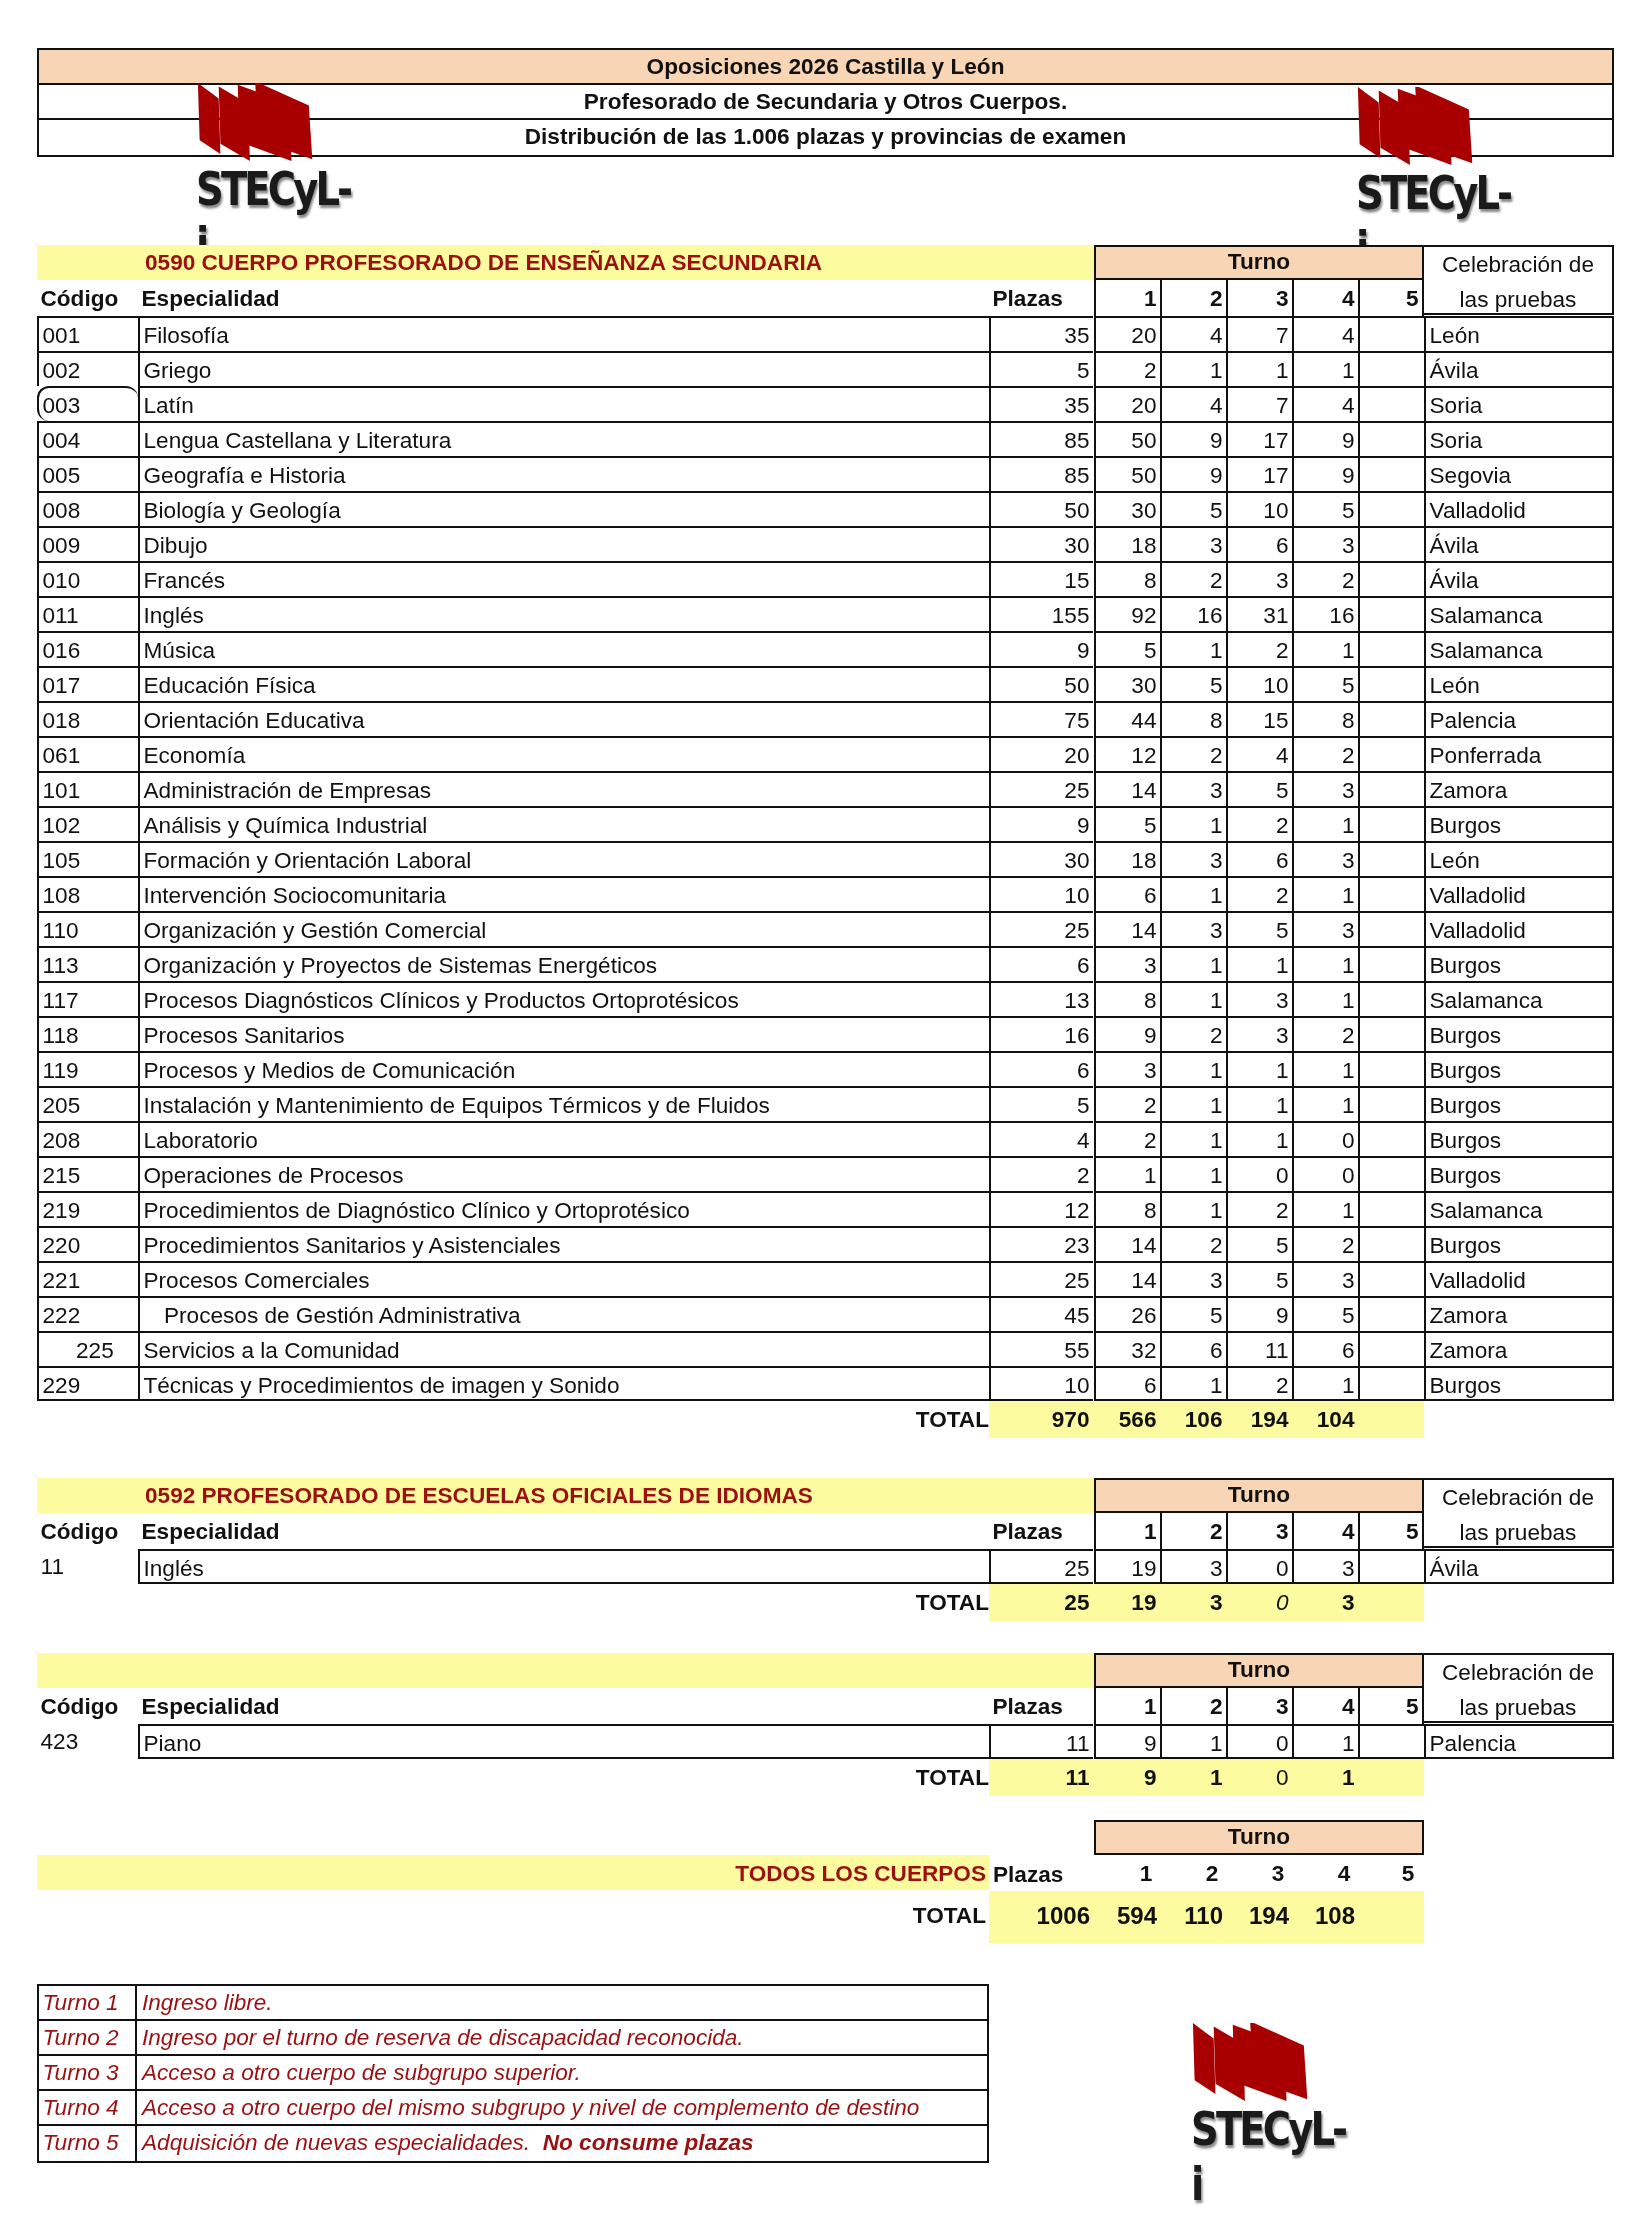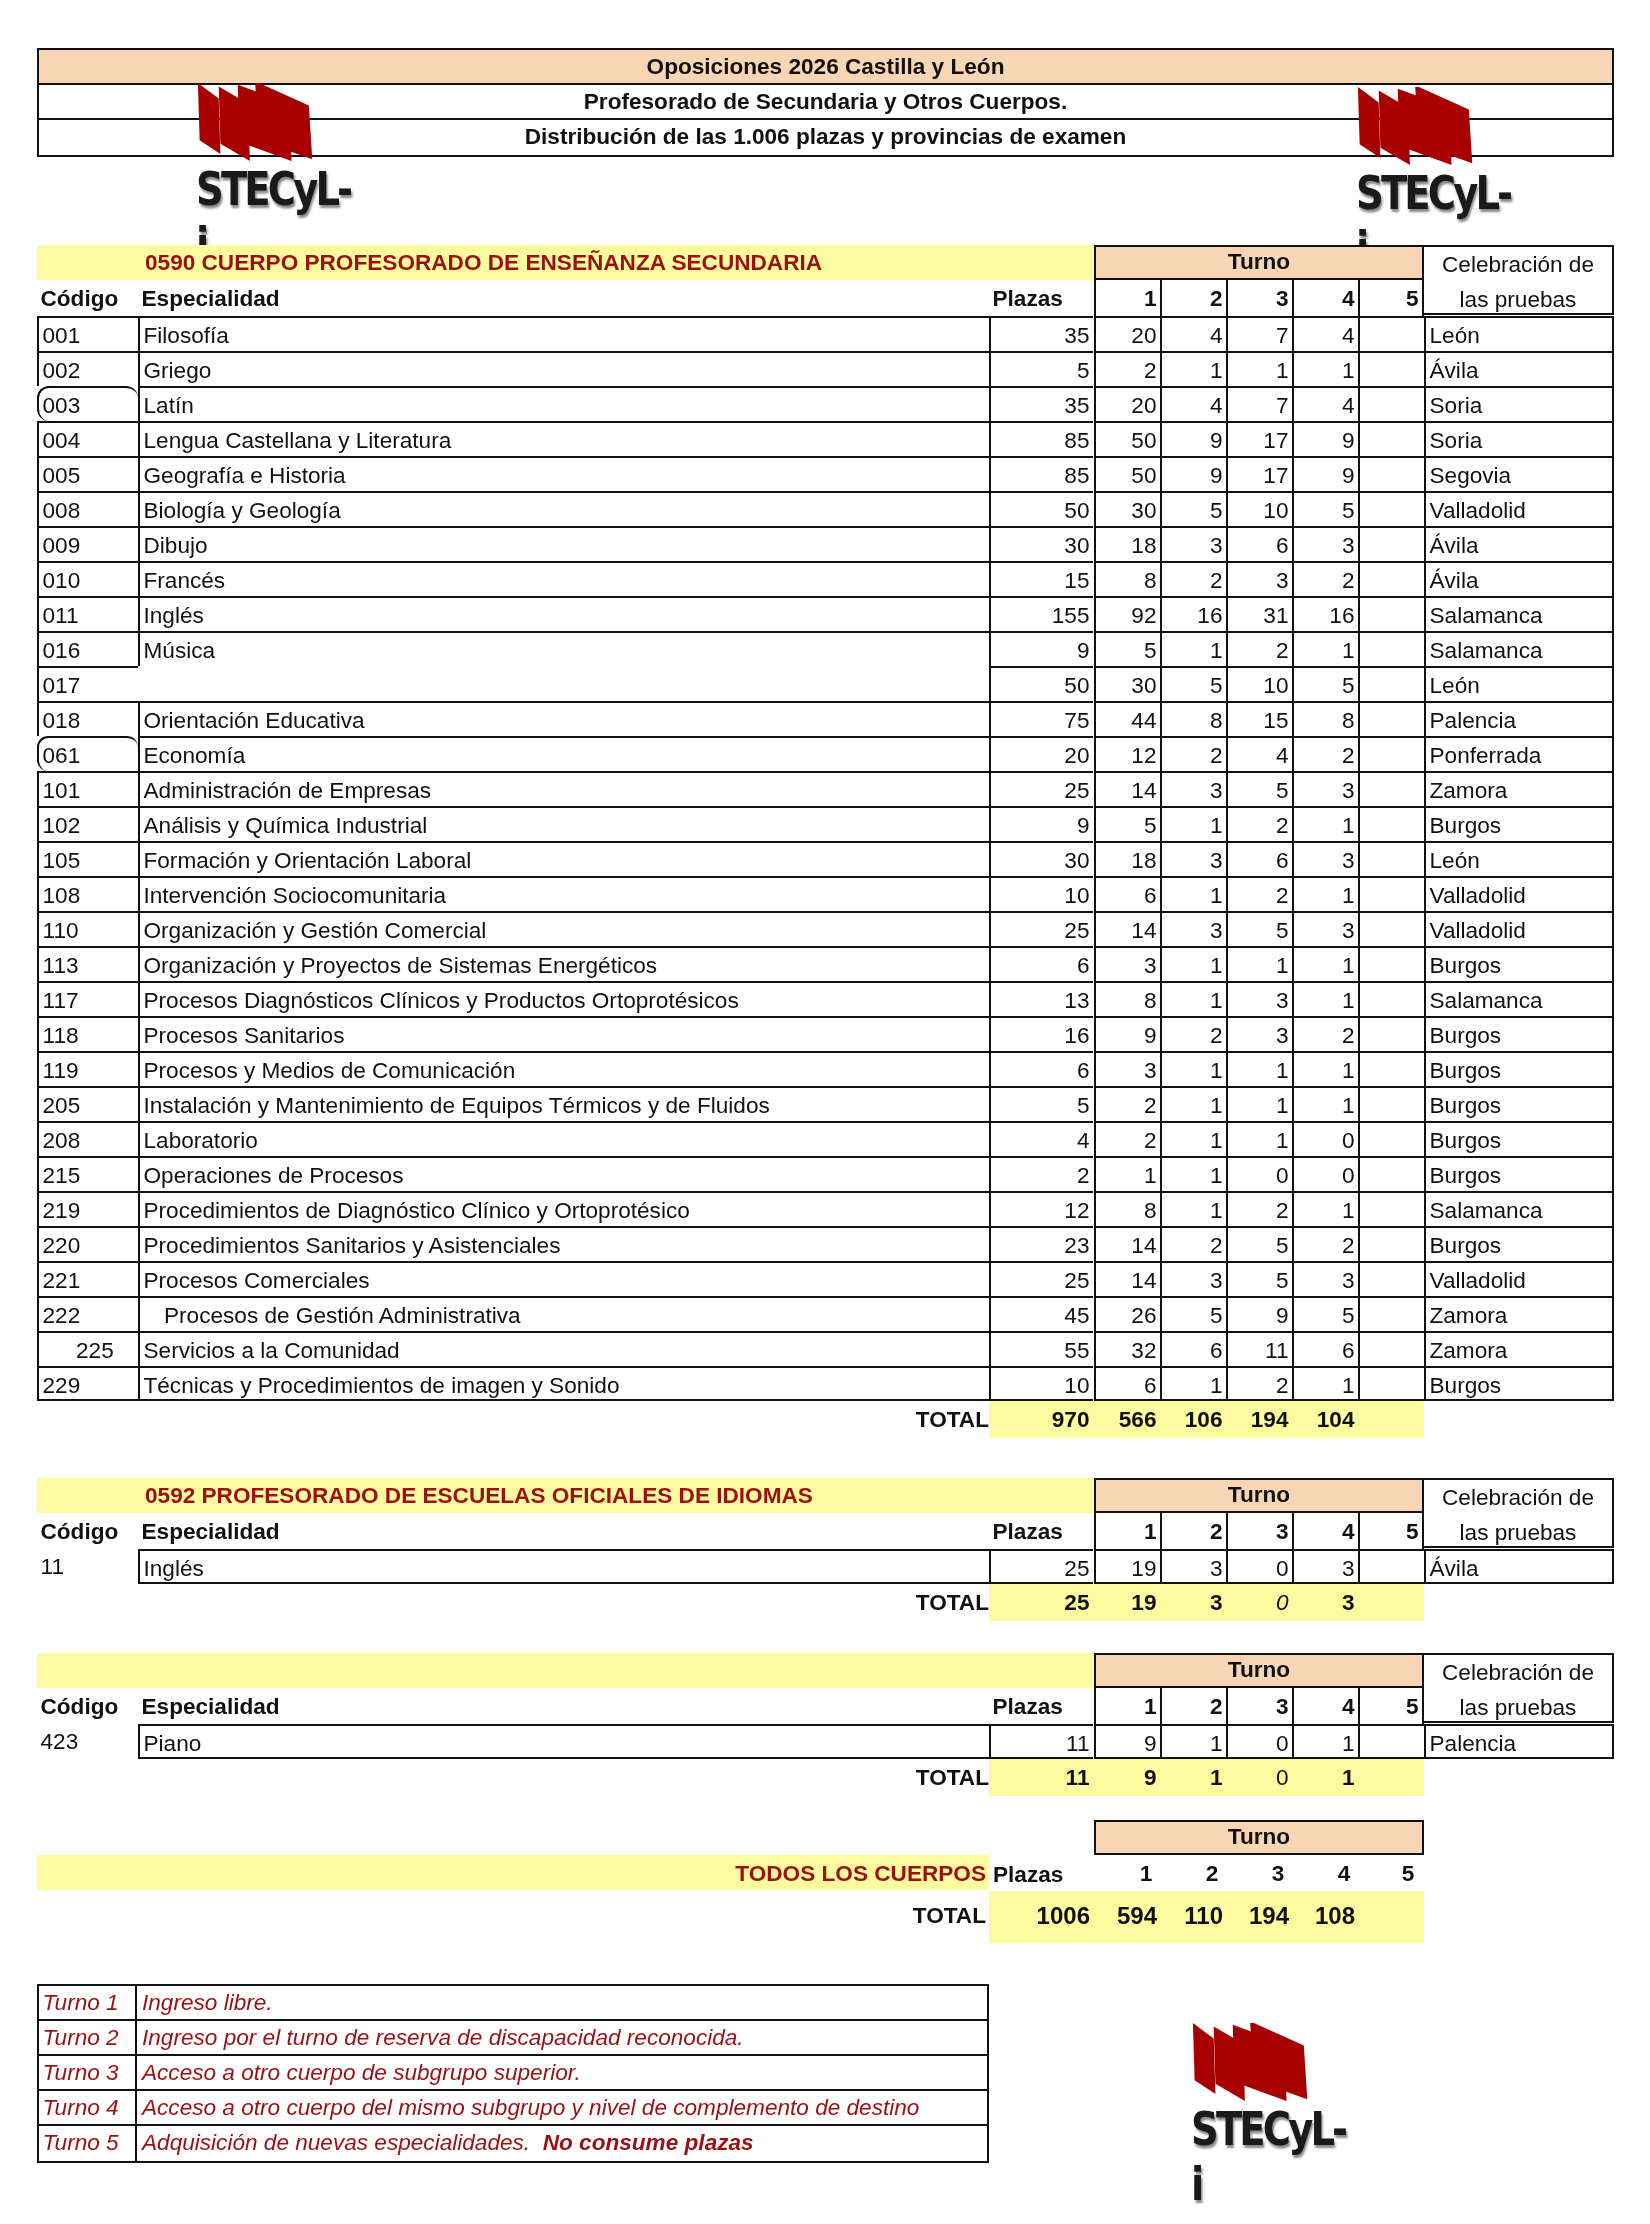--- a/index.html
+++ b/index.html
@@ -225,41 +225,42 @@
         <div class="cell num" style="left: 952px; width: 104px;">9</div>
         <div class="cell num" style="left: 1057px; width: 66px;">5</div>
         <div class="cell num" style="left: 1123px; width: 66px;">1</div>
         <div class="cell num" style="left: 1189px; width: 66px;">2</div>
         <div class="cell num" style="left: 1255px; width: 66px;">1</div>
         <div class="cell num" style="left: 1321px; width: 66px;"></div>
         <div class="cell place" style="left: 1387px; width: 190px;">Salamanca</div>
       </div>
       <div class="row">
         <div class="cell code" style="left: 0px; width: 101px;">017</div>
+        <div class="cell txt" style="left: 101px; width: 852px;">Educación Física</div>
         <div class="cell num" style="left: 952px; width: 104px;">50</div>
         <div class="cell num" style="left: 1057px; width: 66px;">30</div>
         <div class="cell num" style="left: 1123px; width: 66px;">5</div>
         <div class="cell num" style="left: 1189px; width: 66px;">10</div>
         <div class="cell num" style="left: 1255px; width: 66px;">5</div>
         <div class="cell num" style="left: 1321px; width: 66px;"></div>
         <div class="cell place" style="left: 1387px; width: 190px;">León</div>
       </div>
       <div class="row">
         <div class="cell code" style="left: 0px; width: 101px;">018</div>
         <div class="cell txt" style="left: 101px; width: 852px;">Orientación Educativa</div>
         <div class="cell num" style="left: 952px; width: 104px;">75</div>
         <div class="cell num" style="left: 1057px; width: 66px;">44</div>
         <div class="cell num" style="left: 1123px; width: 66px;">8</div>
         <div class="cell num" style="left: 1189px; width: 66px;">15</div>
         <div class="cell num" style="left: 1255px; width: 66px;">8</div>
         <div class="cell num" style="left: 1321px; width: 66px;"></div>
         <div class="cell place" style="left: 1387px; width: 190px;">Palencia</div>
       </div>
       <div class="row">
-        <div class="cell code" style="left: 0px; width: 101px; border-radius: 11px;">061</div>
+        <div class="cell code" style="left: 0px; width: 101px;">061</div>
         <div class="cell txt" style="left: 101px; width: 852px;">Economía</div>
         <div class="cell num" style="left: 952px; width: 104px;">20</div>
         <div class="cell num" style="left: 1057px; width: 66px;">12</div>
         <div class="cell num" style="left: 1123px; width: 66px;">2</div>
         <div class="cell num" style="left: 1189px; width: 66px;">4</div>
         <div class="cell num" style="left: 1255px; width: 66px;">2</div>
         <div class="cell num" style="left: 1321px; width: 66px;"></div>
         <div class="cell place" style="left: 1387px; width: 190px;">Ponferrada</div>
       </div>
       <div class="row">

